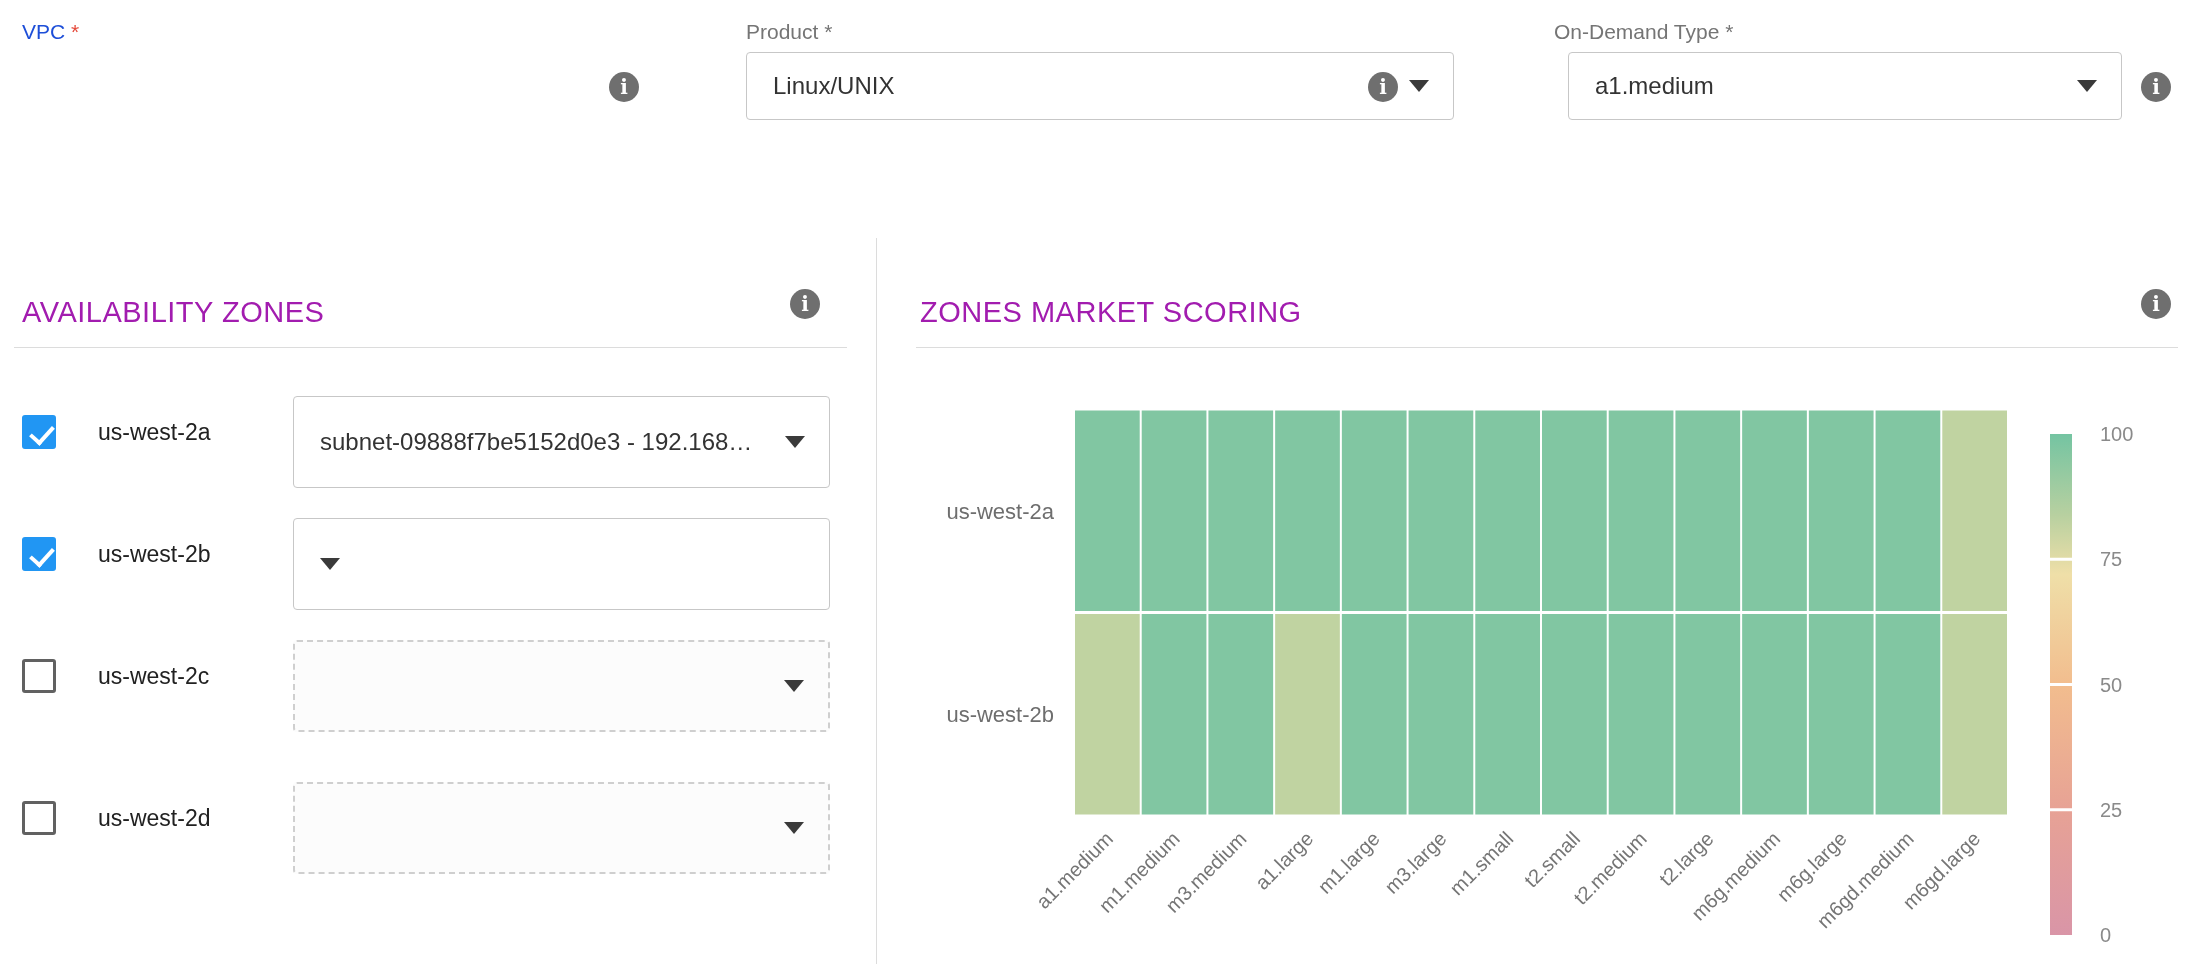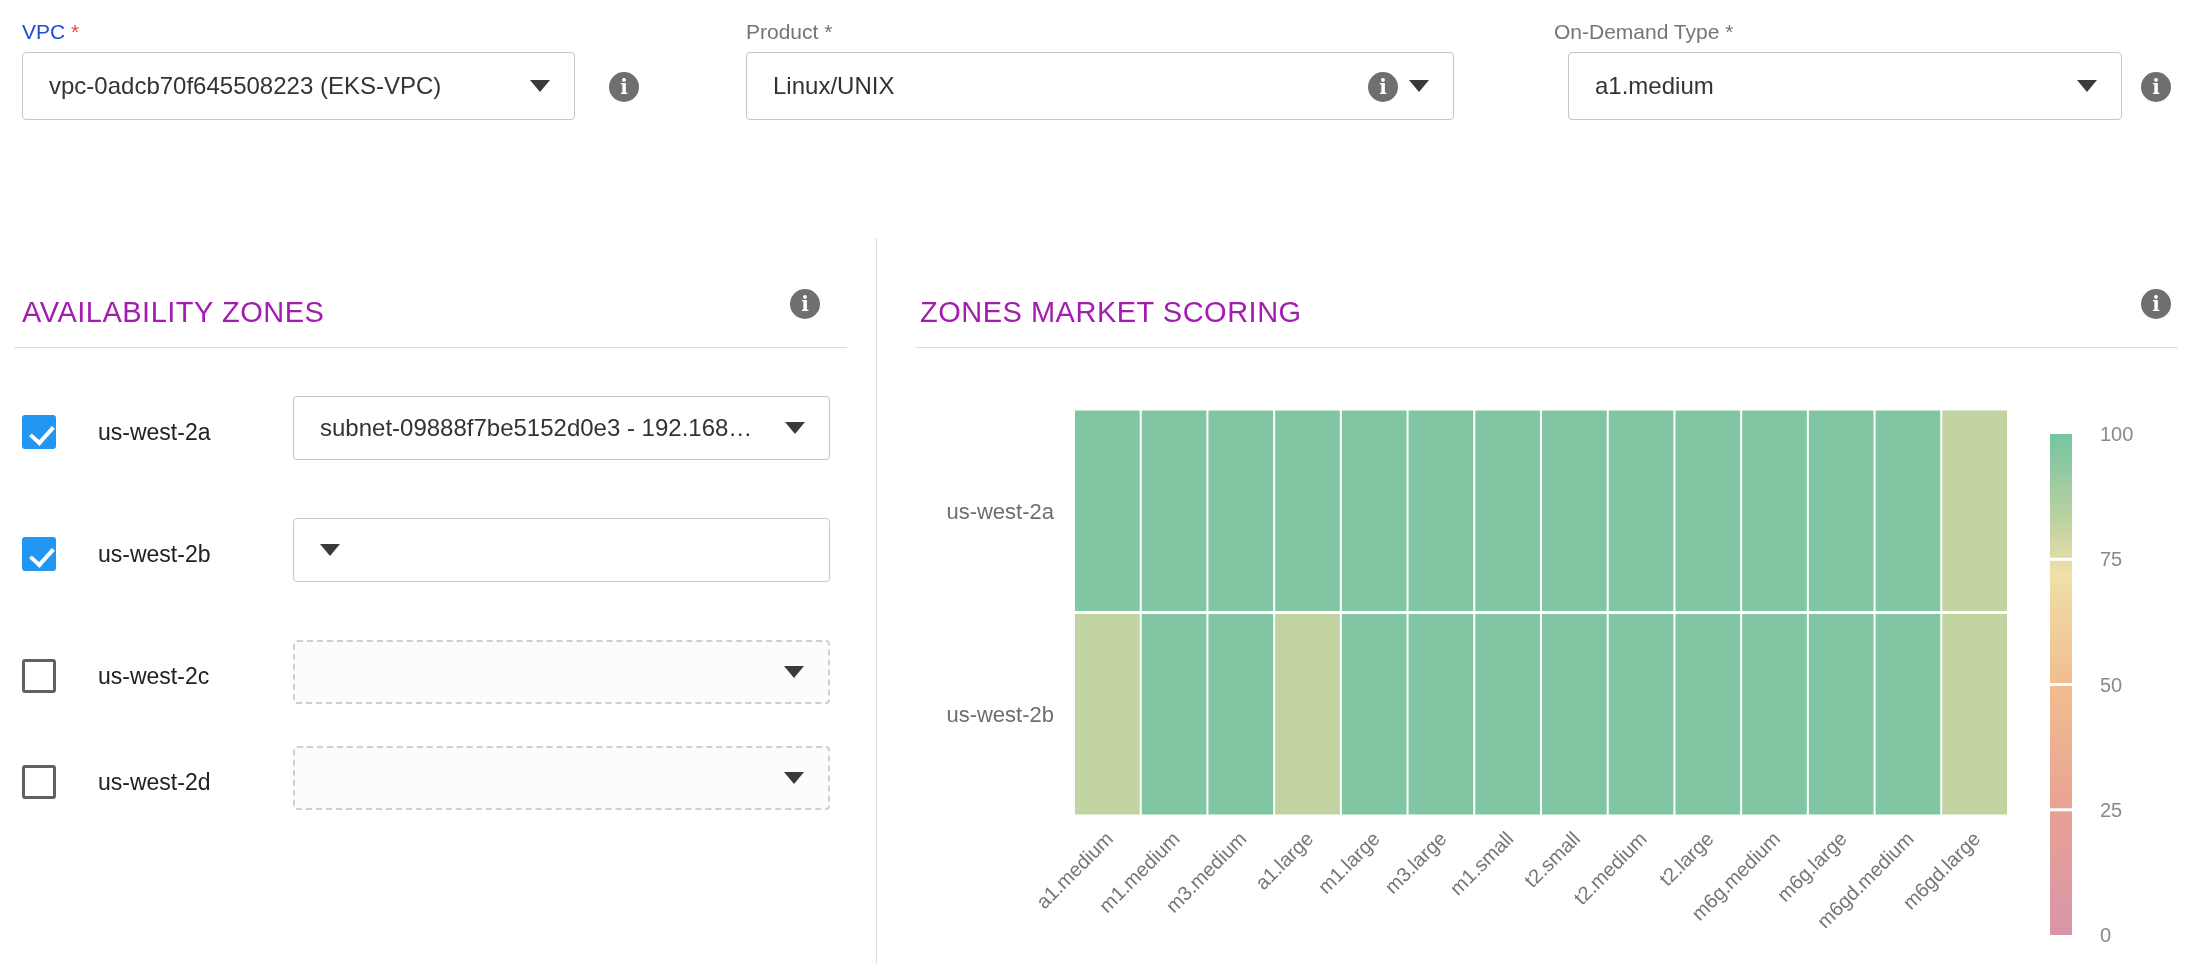--- a/index.html
+++ b/index.html
@@ -52,40 +52,36 @@
   
   #az-rows{position:absolute;left:22px;top:396px;width:830px;height:520px;}
   .az-row{position:absolute;left:0;width:100%;height:72px;}
   .checkbox{position:absolute;left:0;top:19px;width:34px;height:34px;border:3px solid #616161;
             border-radius:3px;background:#fff;box-sizing:border-box;cursor:pointer;}
   .checkbox.checked{background:#2196f3;border-color:#2196f3;}
   .checkbox.checked::after{content:'';position:absolute;left:10px;top:3px;width:10px;height:19px;
             border:solid #fff;border-width:0 4px 4px 0;transform:rotate(42deg);}
   .zone-label{position:absolute;left:76px;top:0;height:72px;display:flex;align-items:center;
               font-size:23px;color:#212121;}
-  .subnet-select{position:absolute;left:271px;top:0;width:537px;height:64px;}
+  .subnet-select{position:absolute;left:271px;top:0;width:537px;height:92px;}
 
   
   .heatmap-svg{position:absolute;left:920px;top:380px;}
   .axis-label{font-family:"Liberation Sans",sans-serif;font-size:20px;fill:#757575;}
   .y-axis-label{font-family:"Liberation Sans",sans-serif;font-size:22px;fill:#6e6e6e;}
   .cb-label{font-family:"Liberation Sans",sans-serif;font-size:20px;fill:#8a8a8a;}
 </style>
 </head>
 <body>
 
 <div class="page">
 
   <div class="field-label" id="vpc-label">
     <span class="label-blue">VPC</span>
     <span class="req-red">*</span>
-  </div>
-  <div class="select top-select" id="vpc-select">
-    <span class="select-value">vpc-0adcb70f645508223 (EKS-VPC)</span>
-    <span class="caret"></span>
   </div>
   <div class="info-icon" id="vpc-info">i</div>
 
   <div class="field-label" id="product-label">
     <span>Product</span>
     <span class="req-gray">*</span>
   </div>
   <div class="select top-select" id="product-select">
     <span class="select-value">Linux/UNIX</span>
     <span class="caret"></span>
@@ -124,21 +120,21 @@
         </div>
       </div>
       <div class="az-row" style="top: 244px;">
         <span class="checkbox "></span>
         <span class="zone-label">us-west-2c</span>
         <div class="select subnet-select empty">
           <span class="select-value"></span>
           <span class="caret"></span>
         </div>
       </div>
-      <div class="az-row" style="top: 350px;">
+      <div class="az-row" style="top: 386px;">
         <span class="checkbox "></span>
         <span class="zone-label">us-west-2d</span>
         <div class="select subnet-select empty">
           <span class="select-value"></span>
           <span class="caret"></span>
         </div>
       </div>
     </div>
 
   <div class="panel-title" id="spot-title">ZONES MARKET SCORING</div>

